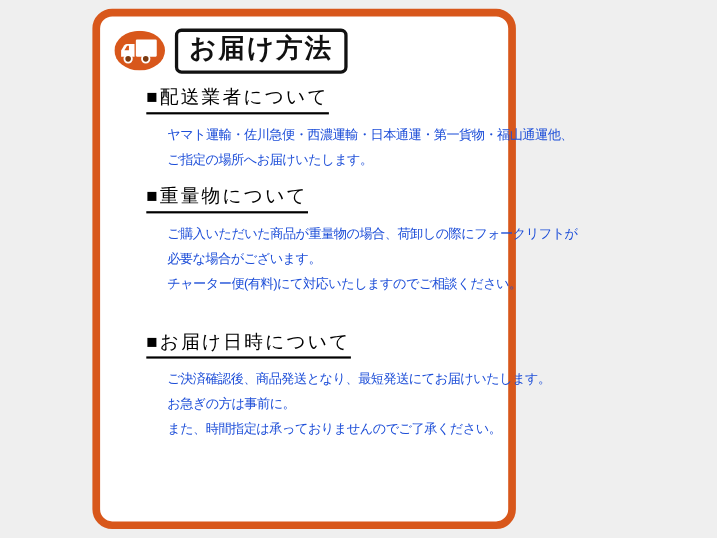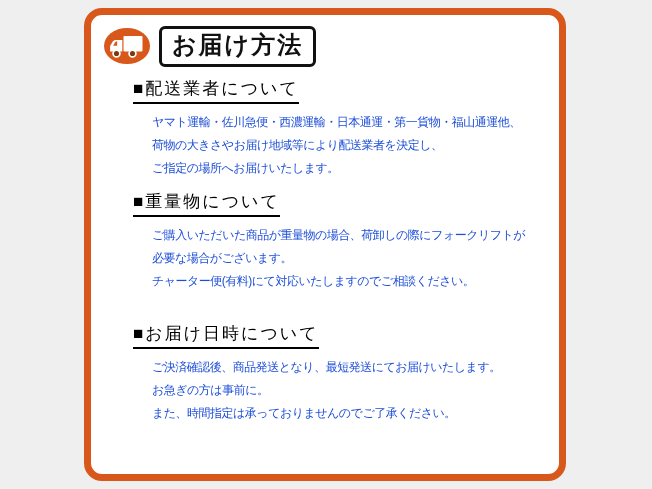--- a/index.html
+++ b/index.html
@@ -5,21 +5,21 @@
   * { margin: 0; padding: 0; box-sizing: border-box; }
   html, body {
     width: 652px; height: 489px;
     background: #efefef;
     font-family: "Liberation Sans", "DejaVu Sans", sans-serif;
     overflow: hidden;
   }
   .panel {
     position: absolute;
     left: 84px; top: 8px;
-    width: 482px; height: 473px;
+    width: 385px; height: 473px;
     background: #ffffff;
     border: 7px solid #d8571b;
     border-radius: 18px;
   }
   .header-row {
     display: flex;
     align-items: center;
     margin: 11px 0 0 13px;
     gap: 9px;
   }
@@ -82,21 +82,20 @@
     </span>
     <span class="title-box">お届け方法</span>
   </div>
 
   <div class="sections">
 
     <div class="section s1">
       <span class="section-heading">■配送業者について</span>
       <div class="section-body">
         <div class="body-line">ヤマト運輸・佐川急便・西濃運輸・日本通運・第一貨物・福山通運他、</div>
-        <div class="body-line">荷物の大きさやお届け地域等により配送業者を決定し、</div>
         <div class="body-line">ご指定の場所へお届けいたします。</div>
       </div>
     </div>
 
     <div class="section s2">
       <span class="section-heading">■重量物について</span>
       <div class="section-body">
         <div class="body-line">ご購入いただいた商品が重量物の場合、荷卸しの際にフォークリフトが</div>
         <div class="body-line">必要な場合がございます。</div>
         <div class="body-line">チャーター便(有料)にて対応いたしますのでご相談ください。</div>

